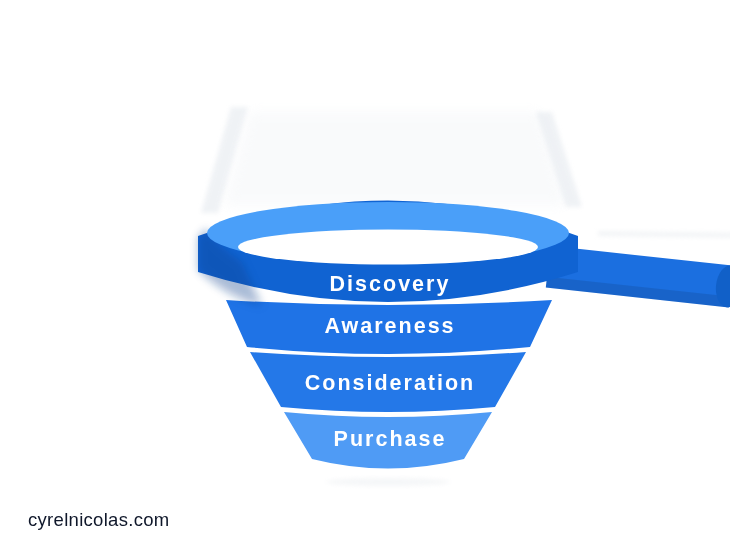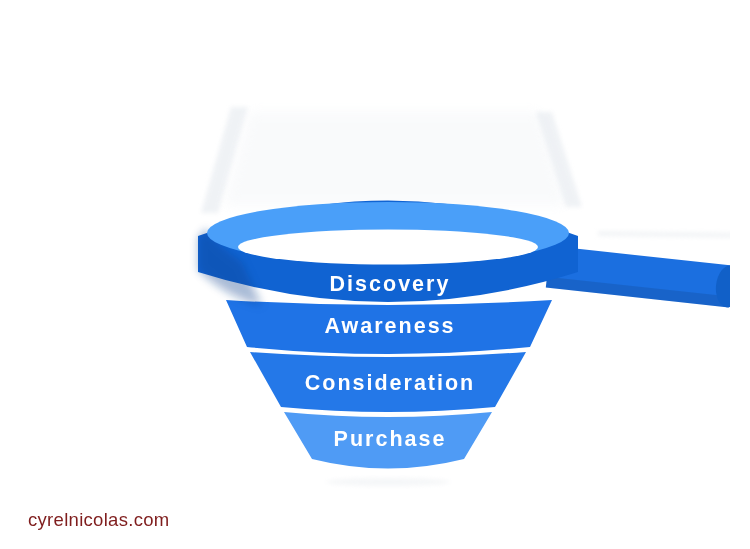--- a/index.html
+++ b/index.html
@@ -26,21 +26,21 @@
     letter-spacing: 2px;
     font-size: 21.5px;
   }
   .watermark {
     position: absolute;
     left: 28px;
     top: 509px;
     font-size: 18.5px;
     font-weight: 400;
     letter-spacing: 0.3px;
-    color: #7f1d1d;
+    color: #0f172a;
   }
 </style>
 </head>
 <body>
 
 <div class="stage-canvas">
   <svg width="750" height="549" viewBox="0 0 750 549">
     <defs>
       <filter id="blur2" x="-30%" y="-30%" width="160%" height="160%">
         <feGaussianBlur stdDeviation="2"></feGaussianBlur>

